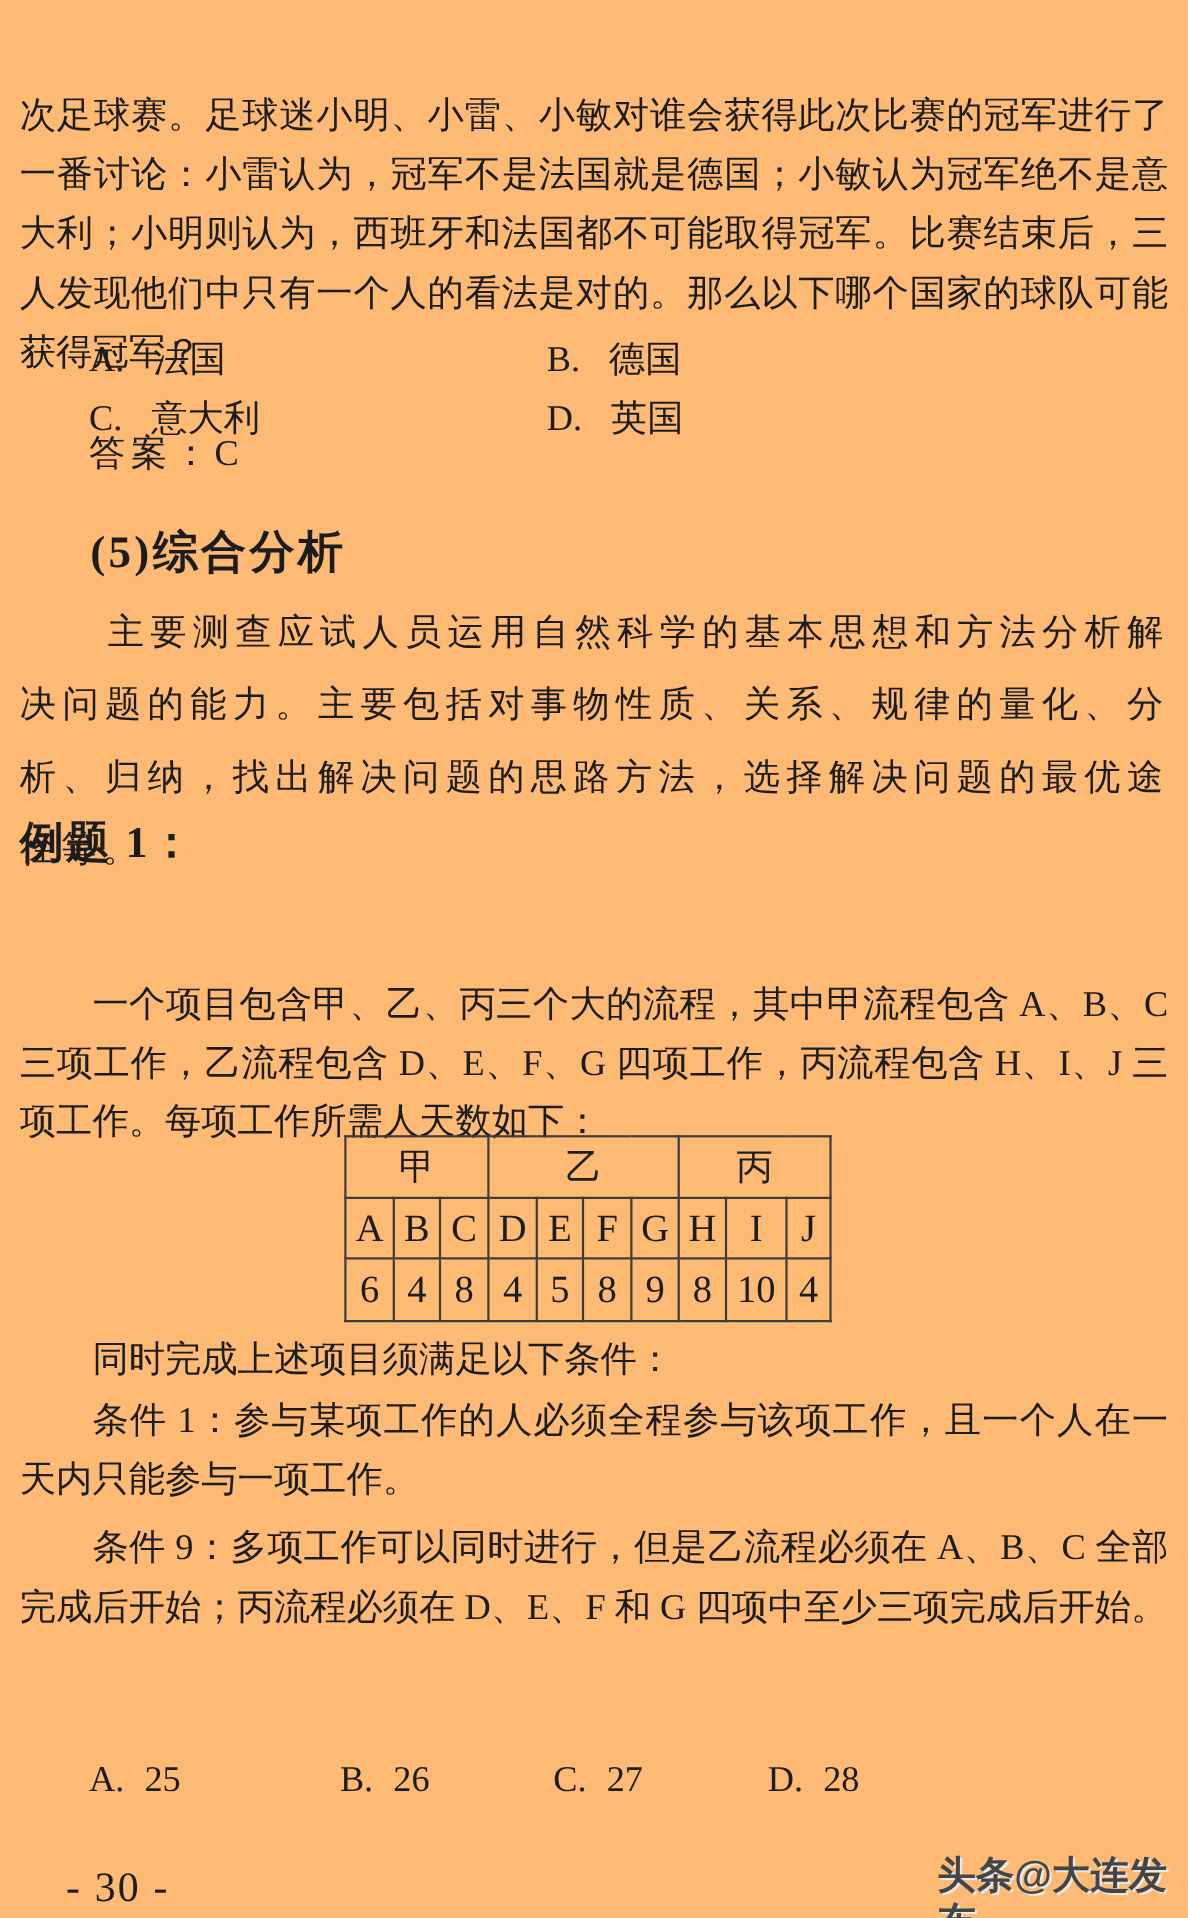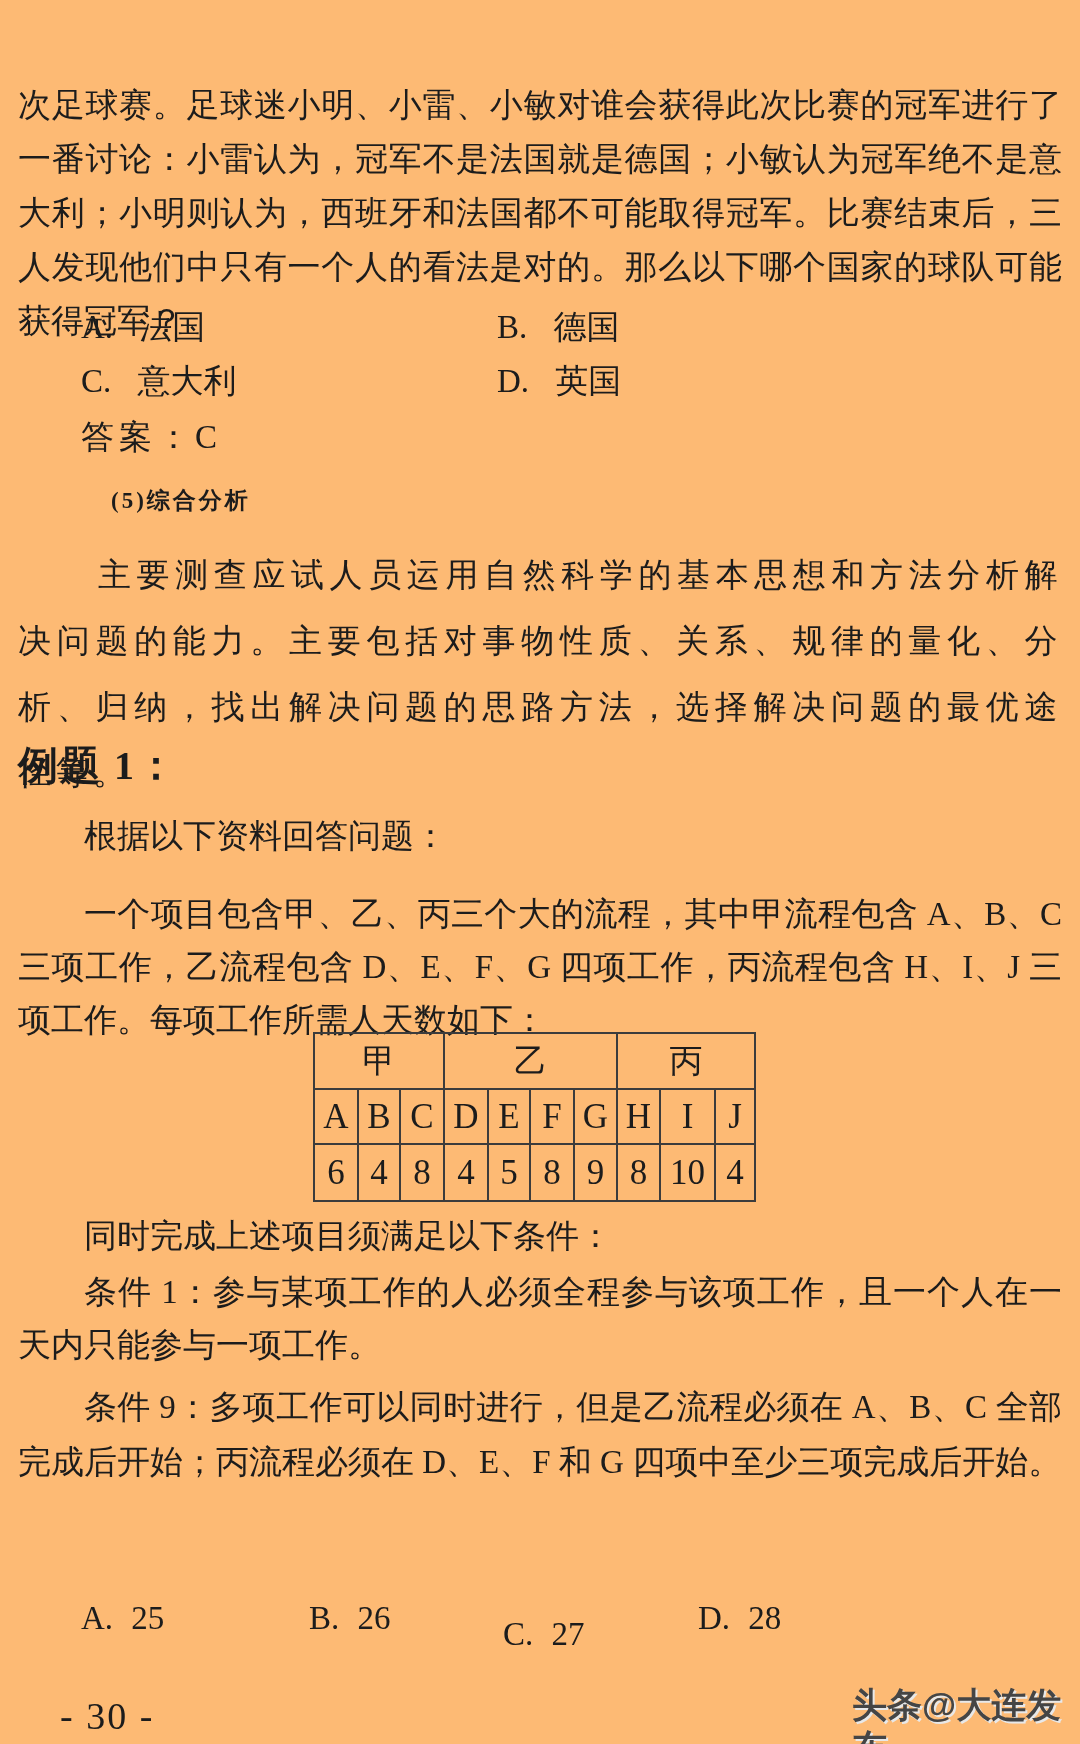--- a/index.html
+++ b/index.html
@@ -12,38 +12,38 @@
     overflow:hidden;
   }
   .blk{position:absolute;left:18px;width:1044px;font-size:33px;line-height:54px;}
   .just{text-align:justify;text-align-last:left;}
   .ind{text-indent:66px;}
   .p1{top:78px;}
   .opt-a1{top:300px;left:81px;width:auto;word-spacing:18px;}
   .opt-b1{top:300px;left:497px;width:auto;word-spacing:18px;}
   .opt-c1{top:354px;left:81px;width:auto;word-spacing:18px;}
   .opt-d1{top:354px;left:497px;width:auto;word-spacing:18px;}
-  .answer{top:410px;left:81px;width:auto;letter-spacing:5px;text-align:right;}
-  .h5{top:478px;left:111px;width:auto;font-size:23px;font-weight:bold;letter-spacing:3px;line-height:46px;}
+  .answer{top:386px;left:81px;width:auto;letter-spacing:5px;text-align:right;}
+  .h5{top:478px;left:82px;width:auto;font-size:41px;font-weight:bold;letter-spacing:3px;line-height:46px;}
   .spara{top:542px;line-height:66px;letter-spacing:4.5px;text-indent:80px;}
   .exh{top:742px;width:auto;font-size:40px;font-weight:bold;line-height:48px;letter-spacing:2px;}
   .intro{top:814px;left:84px;width:auto;line-height:44px;}
   .desc{top:888px;line-height:53px;}
   .tablewrap{position:absolute;top:1032px;left:313px;}
   table.days{border-collapse:collapse;table-layout:fixed;}
   table.days td{border:2px solid #3c3c3c;text-align:center;vertical-align:middle;padding:0;}
   tr.grow td{height:54px;font-size:33px;}
   tr.trow td{height:53px;font-size:35px;}
   tr.nrow td{height:55px;font-size:35px;}
   .cintro{top:1214px;left:84px;width:auto;line-height:44px;}
   .cond1{top:1266px;line-height:53px;}
   .cond2{top:1380px;line-height:55px;}
   .q1{top:1492px;line-height:57px;}
   .qopt{top:1596px;width:auto;word-spacing:10px;line-height:44px;}
-  .qa{left:81px;} .qb{left:309px;} .qc{left:503px;margin-top:16px;} .qd{left:698px;text-align:center;}
+  .qa{left:81px;} .qb{left:309px;} .qc{left:503px;} .qd{left:698px;text-align:center;}
   .pagenum{top:1698px;left:60px;width:auto;font-size:38px;line-height:36px;letter-spacing:2px;}
   .watermark{
     top:1684px;left:852px;width:auto;
     font-family:"Liberation Sans","DejaVu Sans",sans-serif;
     font-size:35px;font-weight:bold;color:#454545;line-height:42px;
     text-shadow:2px 2px 0 #e8e8e8;
   }
 </style>
 </head>
 <body>
@@ -58,21 +58,20 @@
   <div class="blk opt-d1">D. 英国</div>
 
   <div class="blk answer">答案：C</div>
 
   <div class="blk h5">(5)综合分析</div>
 
   <div class="blk spara just">主要测查应试人员运用自然科学的基本思想和方法分析解决问题的能力。主要包括对事物性质、关系、规律的量化、分析、归纳，找出解决问题的思路方法，选择解决问题的最优途径等。</div>
 
   <div class="blk exh">例题 1：</div>
 
-  <div class="blk intro">根据以下资料回答问题：</div>
 
   <div class="blk desc just ind">一个项目包含甲、乙、丙三个大的流程，其中甲流程包含 A、B、C 三项工作，乙流程包含 D、E、F、G 四项工作，丙流程包含 H、I、J 三项工作。每项工作所需人天数如下：</div>
 
   <div class="tablewrap">
     <table class="days">
       <colgroup>
         <col style="width:44px">
           <col style="width:42px">
           <col style="width:44px">
         <col style="width:44px">

